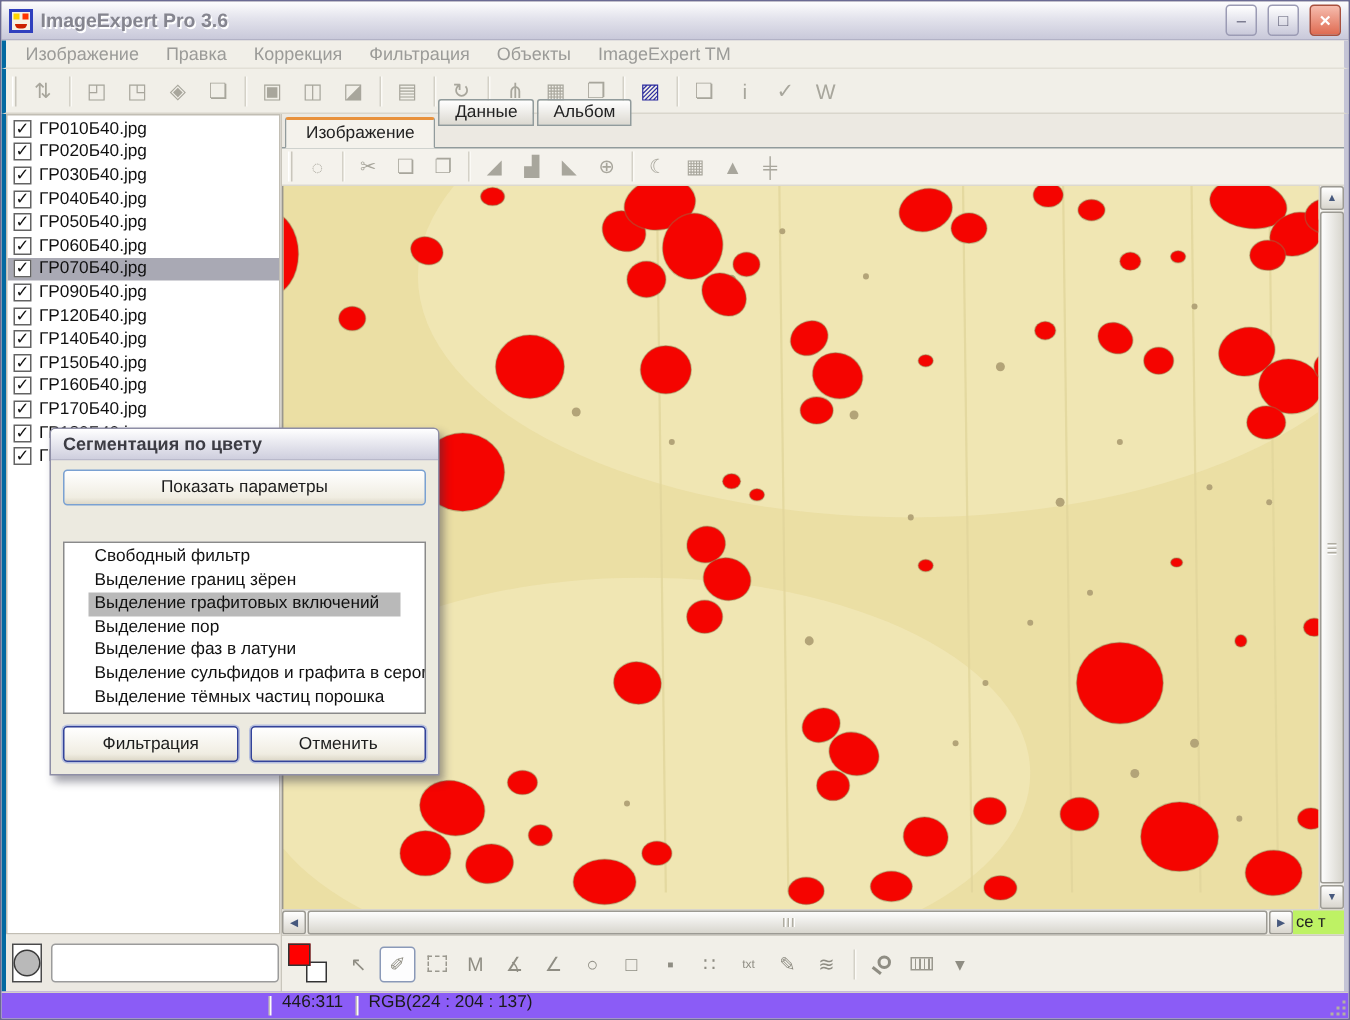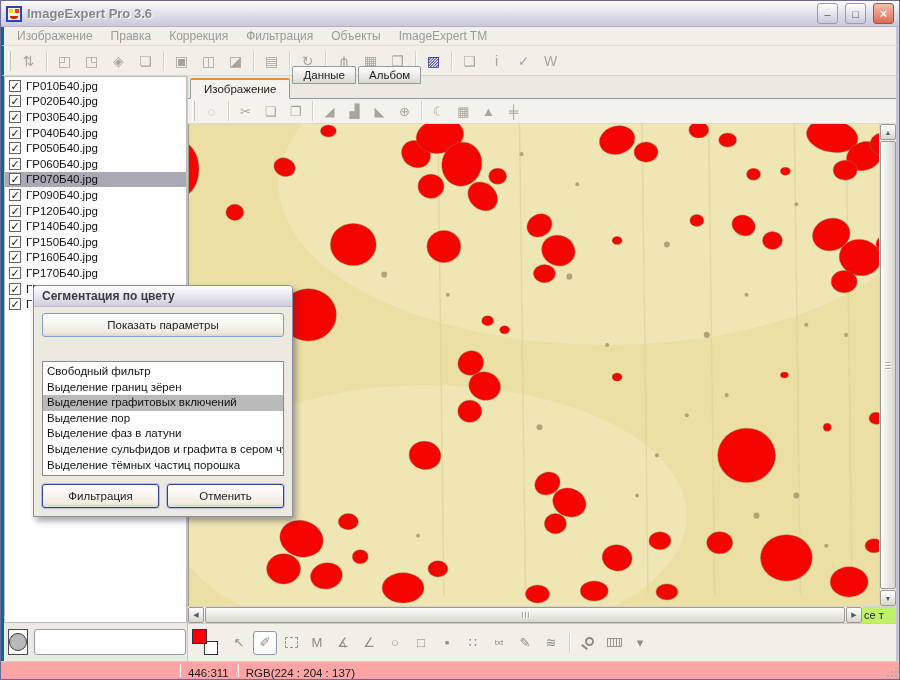--- a/index.html
+++ b/index.html
@@ -64,34 +64,34 @@
   .tool-btn.active{border-color:#8a99b8;background:#fdfdfe}
   .tool-glyph{font-size:13px}
   .tool-glyph.small{font-size:8px;letter-spacing:0}
   .tool-sep{width:1px;height:20px;background:#d4d1c7;box-shadow:1px 0 0 #fbfaf6;margin:0 4px}
   .tool-shape{display:inline-block}
   .tool-shape.marquee{width:13px;height:11px;border:1px dashed #9a988e}
   .tool-shape.magnifier{width:9px;height:9px;border:2px solid #8f8d83;border-radius:50%;position:relative;margin:0 0 3px 3px}
   .tool-shape.magnifier::after{content:"";position:absolute;width:7px;height:2px;background:#8f8d83;left:-6px;top:7px;transform:rotate(38deg)}
   .tool-shape.ruler{width:15px;height:9px;border:1px solid #9a988e;background:repeating-linear-gradient(90deg,transparent 0 2px,#9a988e 2px 3px)}
   
-  .statusbar{height:18px;display:flex;align-items:flex-end;background:#fca5a5;border-top:1px solid #d4d0c8;font-size:11.5px;color:#1a1a1a;position:relative}
+  .statusbar{height:18px;display:flex;align-items:flex-start;background:#8b5cf6;border-top:1px solid #d4d0c8;font-size:11.5px;color:#1a1a1a;position:relative}
   .sb-pane{padding:0 8px;white-space:nowrap}
   .sb-first{width:178px}
   .sb-sep{width:1px;align-self:stretch;margin:2px 0;background:#c8c4ba;box-shadow:1px 0 0 #fdfcf8}
   .sb-fill{flex:1}
   .grip{position:absolute;right:2px;bottom:2px;width:12px;height:12px}
   .grip::before{content:"";position:absolute;right:0;bottom:0;width:2px;height:2px;background:#b4b0a4;box-shadow:-4px 0 0 #b4b0a4,-8px 0 0 #b4b0a4,0 -4px 0 #b4b0a4,-4px -4px 0 #b4b0a4,0 -8px 0 #b4b0a4}
   
   .dialog{position:absolute;left:32px;top:284px;width:260px;height:232px;z-index:10;border:1px solid #8e8ea6;border-radius:4px 4px 0 0;background:#eceae0;box-shadow:3px 4px 6px rgba(50,50,70,.45);display:flex;flex-direction:column}
   .dlg-title{height:21px;flex:0 0 auto;background:linear-gradient(#ffffff,#e6e6ee 50%,#cfcfde);border-bottom:1px solid #b9b9cb;border-radius:3px 3px 0 0;display:flex;align-items:center;padding-left:8px;font-size:12px;font-weight:bold;color:#3c3c44}
   .dlg-body{flex:1;display:flex;flex-direction:column;padding:6px 8px 8px;min-height:0}
   .dlg-btn{height:24px;border:1px solid #7aa1d2;border-radius:3px;background:linear-gradient(#ffffff,#f0ede2 80%,#ddd8c8);font-size:11.5px;color:#1c1c1c;font-family:inherit}
   .dlg-params{width:100%;flex:0 0 auto;margin-bottom:24px}
-  .dlg-list{flex:1;background:#fff;border:1px solid #8a8a8a;overflow:hidden;padding:2px 0;min-height:0}
+  .dlg-list{flex:1;background:#fff;border:1px solid #8a8a8a;overflow:hidden;padding:2px 16px;min-height:0}
   .filter-row{height:15.6px;line-height:15.6px;font-size:11.5px;color:#111;white-space:nowrap;padding-left:4px}
   .filter-row.selected{background:#b9b9b9}
   .dlg-actions{flex:0 0 auto;display:flex;gap:8px;margin-top:8px}
   .dlg-actions .dlg-btn{flex:1;border:1px solid #33439a;box-shadow:0 0 0 1px #b5bede}
 </style>
 </head>
 <body>
 
 <div id="window">
 

